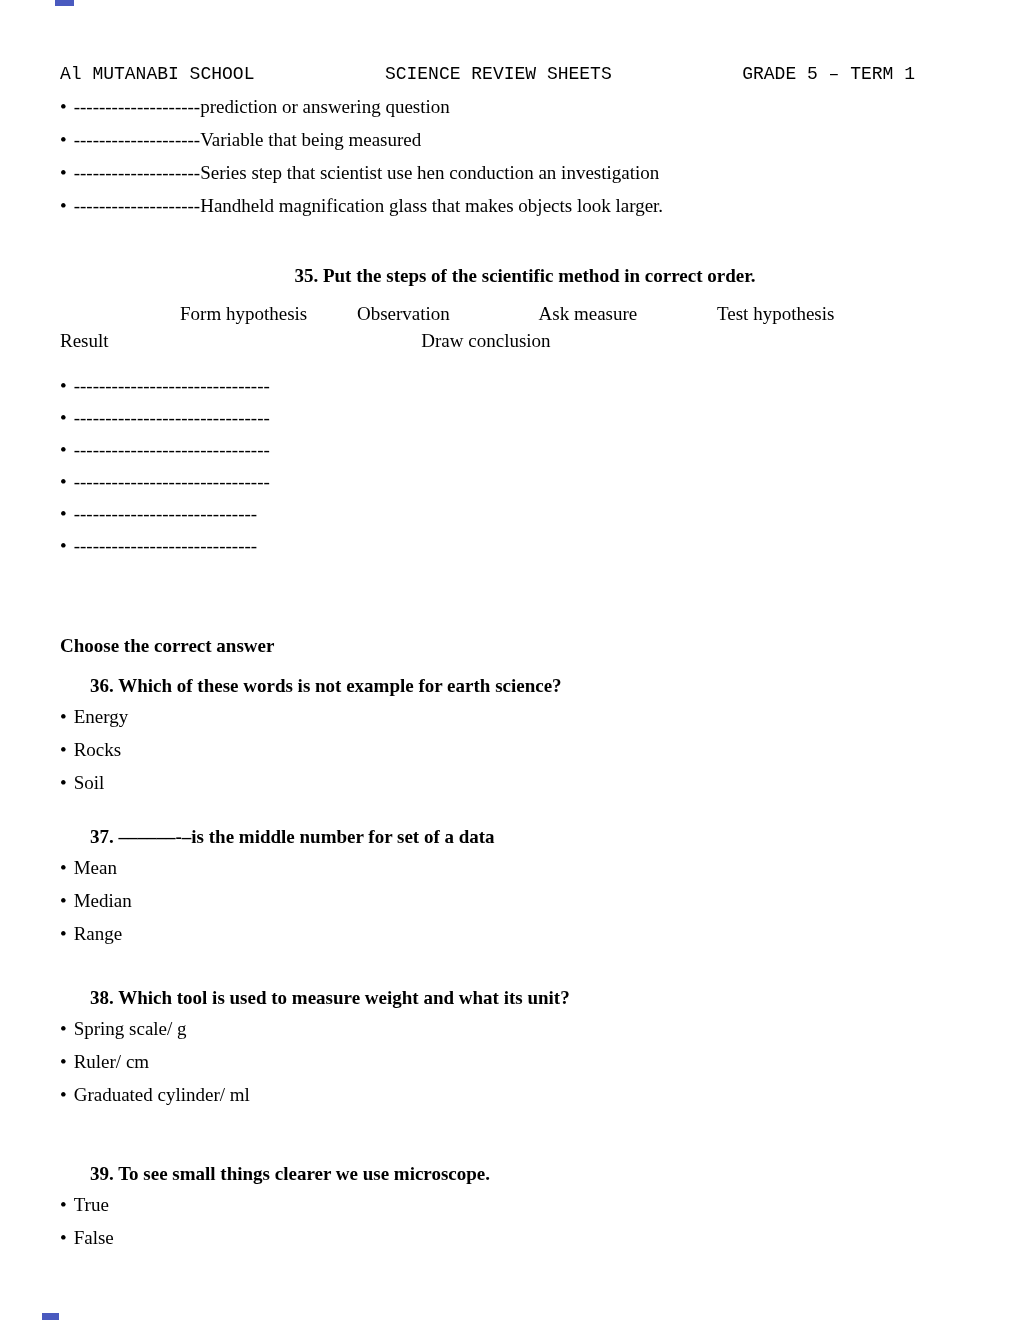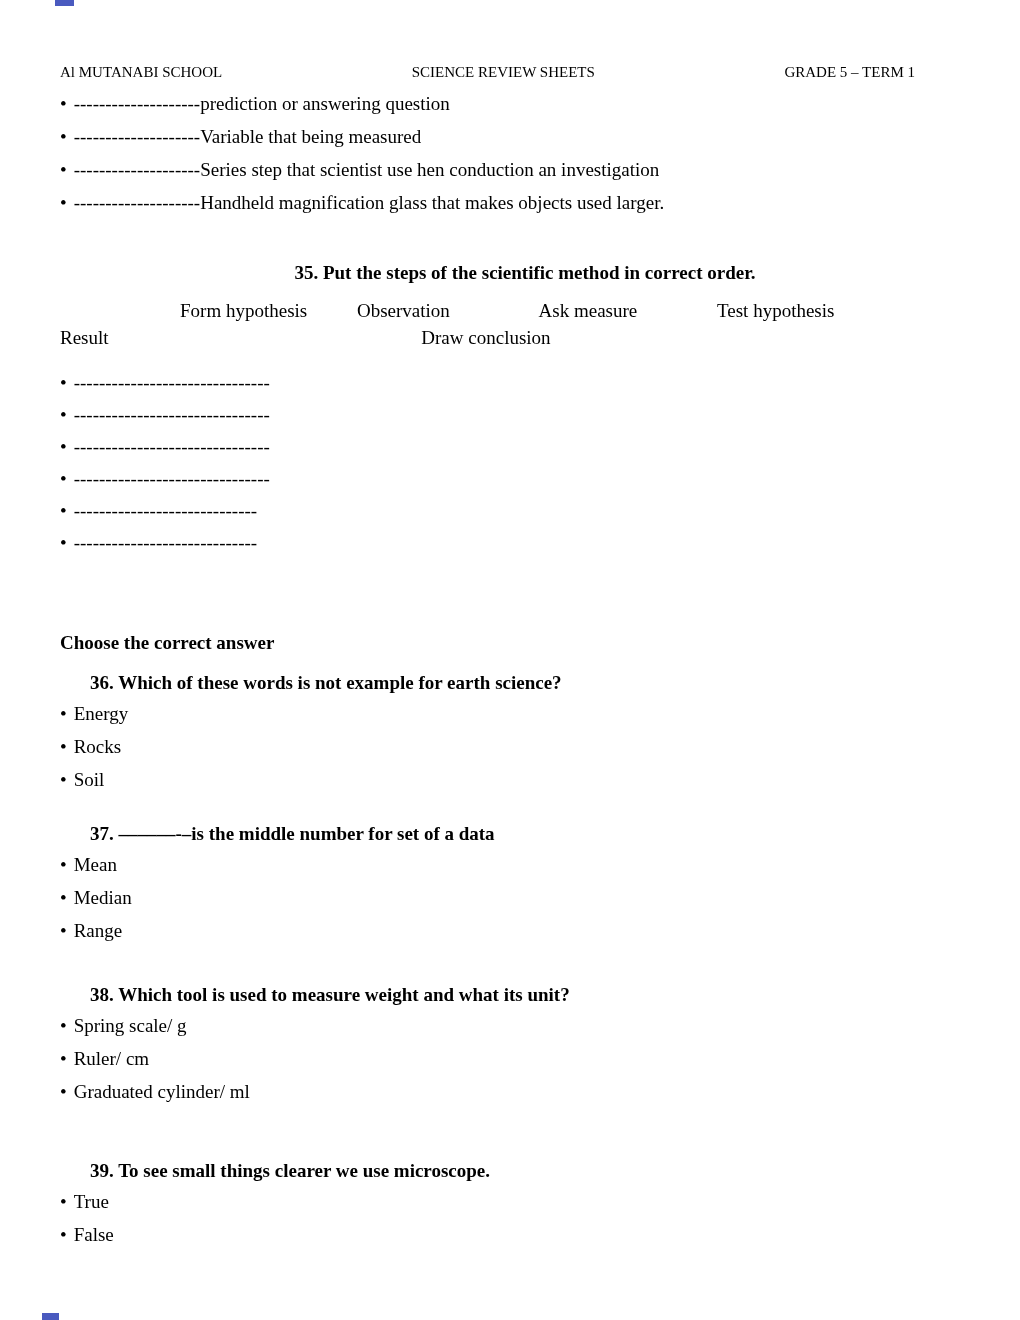--- a/index.html
+++ b/index.html
@@ -9,22 +9,22 @@
     height:1320px;
     box-sizing:border-box;
     background:#ffffff;
     font-family:"Liberation Serif", serif;
     font-size:19px;
     color:#000000;
     padding:64px 60px 0 60px;
     overflow:hidden;
   }
   .doc-header {
-    font-family:Liberation Serif, serif;
-    font-size:15px;
+    font-family:Liberation Mono, monospace;
+    font-size:18px;
     display:flex;
     align-items:baseline;
     margin-bottom:6px;
   }
   .doc-header .h-left  { flex:0 0 auto; }
   .doc-header .h-mid   { flex:1 1 auto; text-align:center; }
   .doc-header .h-right { flex:0 0 auto; margin-right:45px; }
 
   .bullet-line { line-height:33px; white-space:nowrap; }
   .bullet-line .bullet { margin-right:7px; }
@@ -86,21 +86,21 @@
     <div class="bullet-line">
       <span class="bullet">•</span><span>--------------------prediction or answering question</span>
     </div>
     <div class="bullet-line">
       <span class="bullet">•</span><span>--------------------Variable that being measured</span>
     </div>
     <div class="bullet-line">
       <span class="bullet">•</span><span>--------------------Series step that scientist use hen conduction an investigation</span>
     </div>
     <div class="bullet-line">
-      <span class="bullet">•</span><span>--------------------Handheld magnification glass that makes objects used larger.</span>
+      <span class="bullet">•</span><span>--------------------Handheld magnification glass that makes objects look larger.</span>
     </div>
   </div>
 
   <div class="q-title q35-title">35. Put the steps of the scientific method in correct order.</div>
 
   <div class="wordbank wordbank-row1">
     <span class="wb-1">Form hypothesis</span>
     <span class="wb-2">Observation</span>
     <span class="wb-3">Ask measure</span>
     <span class="wb-4">Test hypothesis</span>

